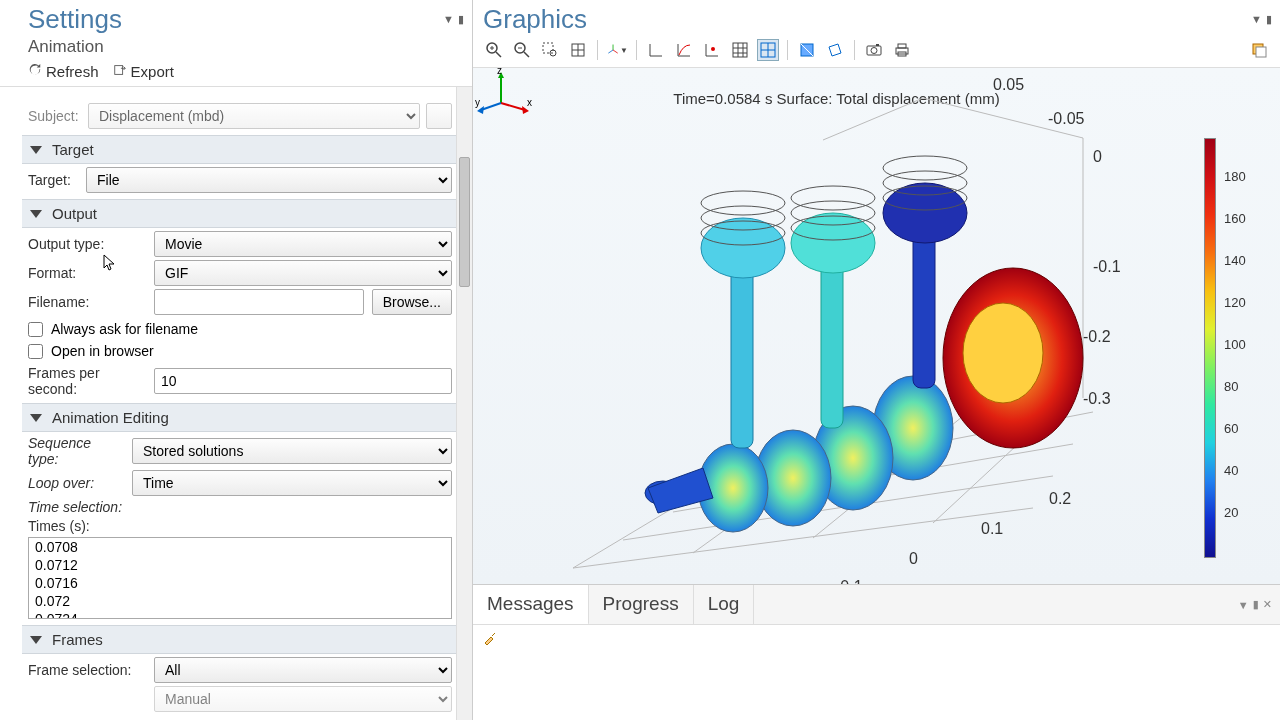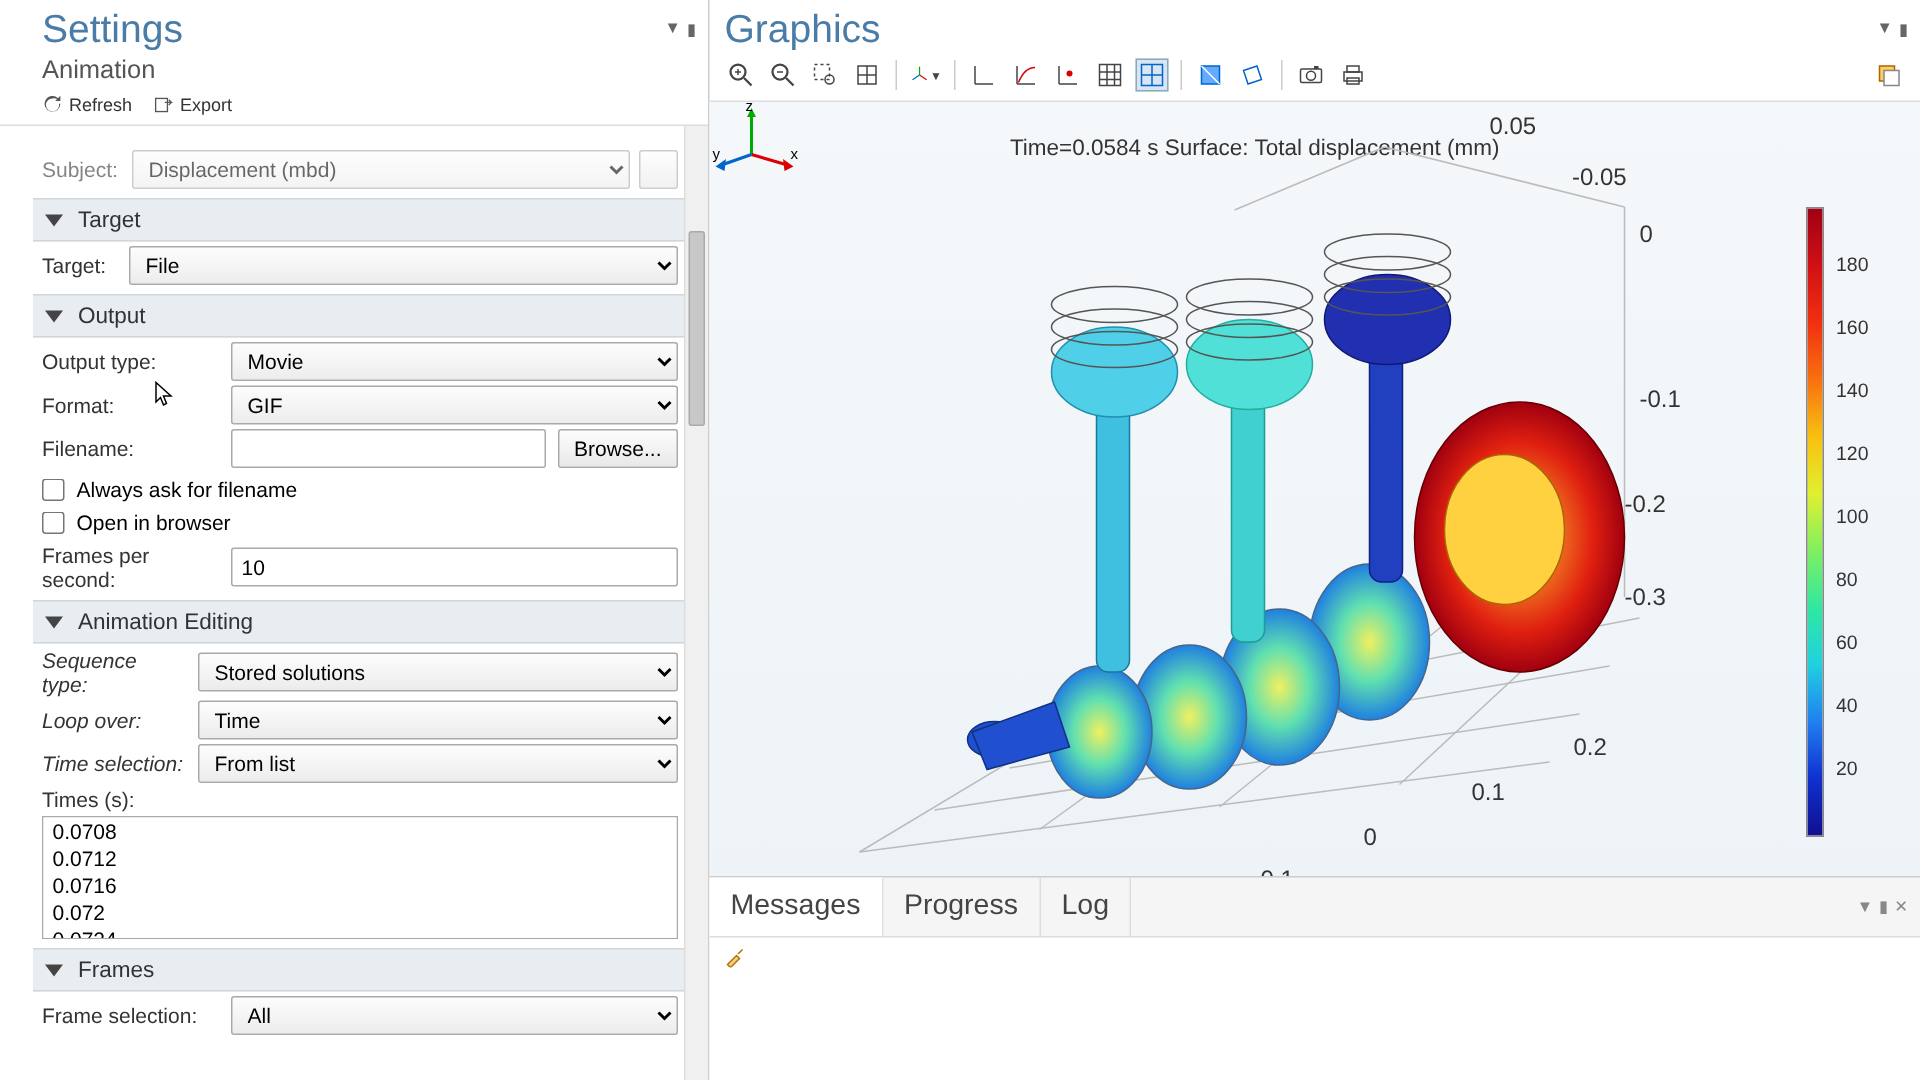--- a/index.html
+++ b/index.html
@@ -8,21 +8,21 @@
 .left-panel { width: 473px; height: 720px; display: flex; flex-direction: column; border-right: 1px solid #ccc; }
 .right-panel { flex: 1; height: 720px; display: flex; flex-direction: column; }
 
 .panel-header { display: flex; align-items: center; justify-content: space-between; padding: 4px 8px 0 28px; }
 .panel-title { font-size: 26px; font-weight: 300; color: #4a7ca8; }
 .panel-icons { display: flex; gap: 4px; color: #666; font-size: 11px; }
 
 .subtitle { font-size: 17px; color: #555; padding: 2px 0 2px 28px; }
 
 .action-bar { display: flex; gap: 14px; padding: 4px 0 6px 28px; border-bottom: 1px solid #ddd; }
-.action-item { display: flex; align-items: flex-start; gap: 4px; font-size: 12px; color: #333; cursor: pointer; }
+.action-item { display: flex; align-items: flex-start; gap: 4px; font-size: 15px; color: #333; cursor: pointer; }
 .action-icon { width: 14px; height: 14px; display: inline-block; }
 
 .scroll-body { flex: 1; overflow-y: auto; padding: 0 14px 0 22px; position: relative; }
 
 .row { display: flex; align-items: center; margin: 3px 6px; font-size: 14px; }
 .row .lbl { flex: 0 0 auto; color: #333; margin-right: 8px; }
 
 .subject-row .lbl { width: 52px; }
 .subject-row .sel { flex: 1; margin-right: 6px; }
 .sq-btn { width: 26px; height: 26px; border: 1px solid #aaa; background: linear-gradient(#fdfdfd,#e8e8e8); border-radius: 2px; }
@@ -164,40 +164,43 @@
     <div class="row anim-row">
       <span class="lbl">Sequence type:</span>
       <select class="sel"><option>Stored solutions</option></select>
     </div>
     <div class="row anim-row">
       <span class="lbl">Loop over:</span>
       <select class="sel"><option>Time</option></select>
     </div>
     <div class="row anim-row">
       <span class="lbl">Time selection:</span>
-      <select class="sel"><option>From list</option></select>
     </div>
     <div class="row">
         <span class="lbl">Times (s):</span>
       </div>
     <div class="times-list" id="times-list">
         <div>0.0708</div>
         <div>0.0712</div>
         <div>0.0716</div>
         <div>0.072</div>
         <div>0.0724</div>
       </div>
 
     <div class="section-header">
       <span class="chev"></span>
       <span class="stxt">Frames</span>
     </div>
     <div class="row frames-row">
       <span class="lbl">Frame selection:</span>
       <select class="sel"><option>All</option></select>
+    </div>
+    <div class="row frames-row" style="opacity:.5">
+      <span class="lbl">&nbsp;</span>
+      <select class="sel"><option>Manual</option></select>
     </div>
 
     <div class="scrollbar-fake">
       <div class="thumb" style="top:70px;height:130px"></div>
     </div>
   </div>
 
   <svg class="cursor" viewBox="0 0 14 18">
     <path d="M1 1l0 13 3-3 2 5 2-1-2-5 5 0z" fill="#fff" stroke="#000" stroke-width="1"></path>
   </svg>

